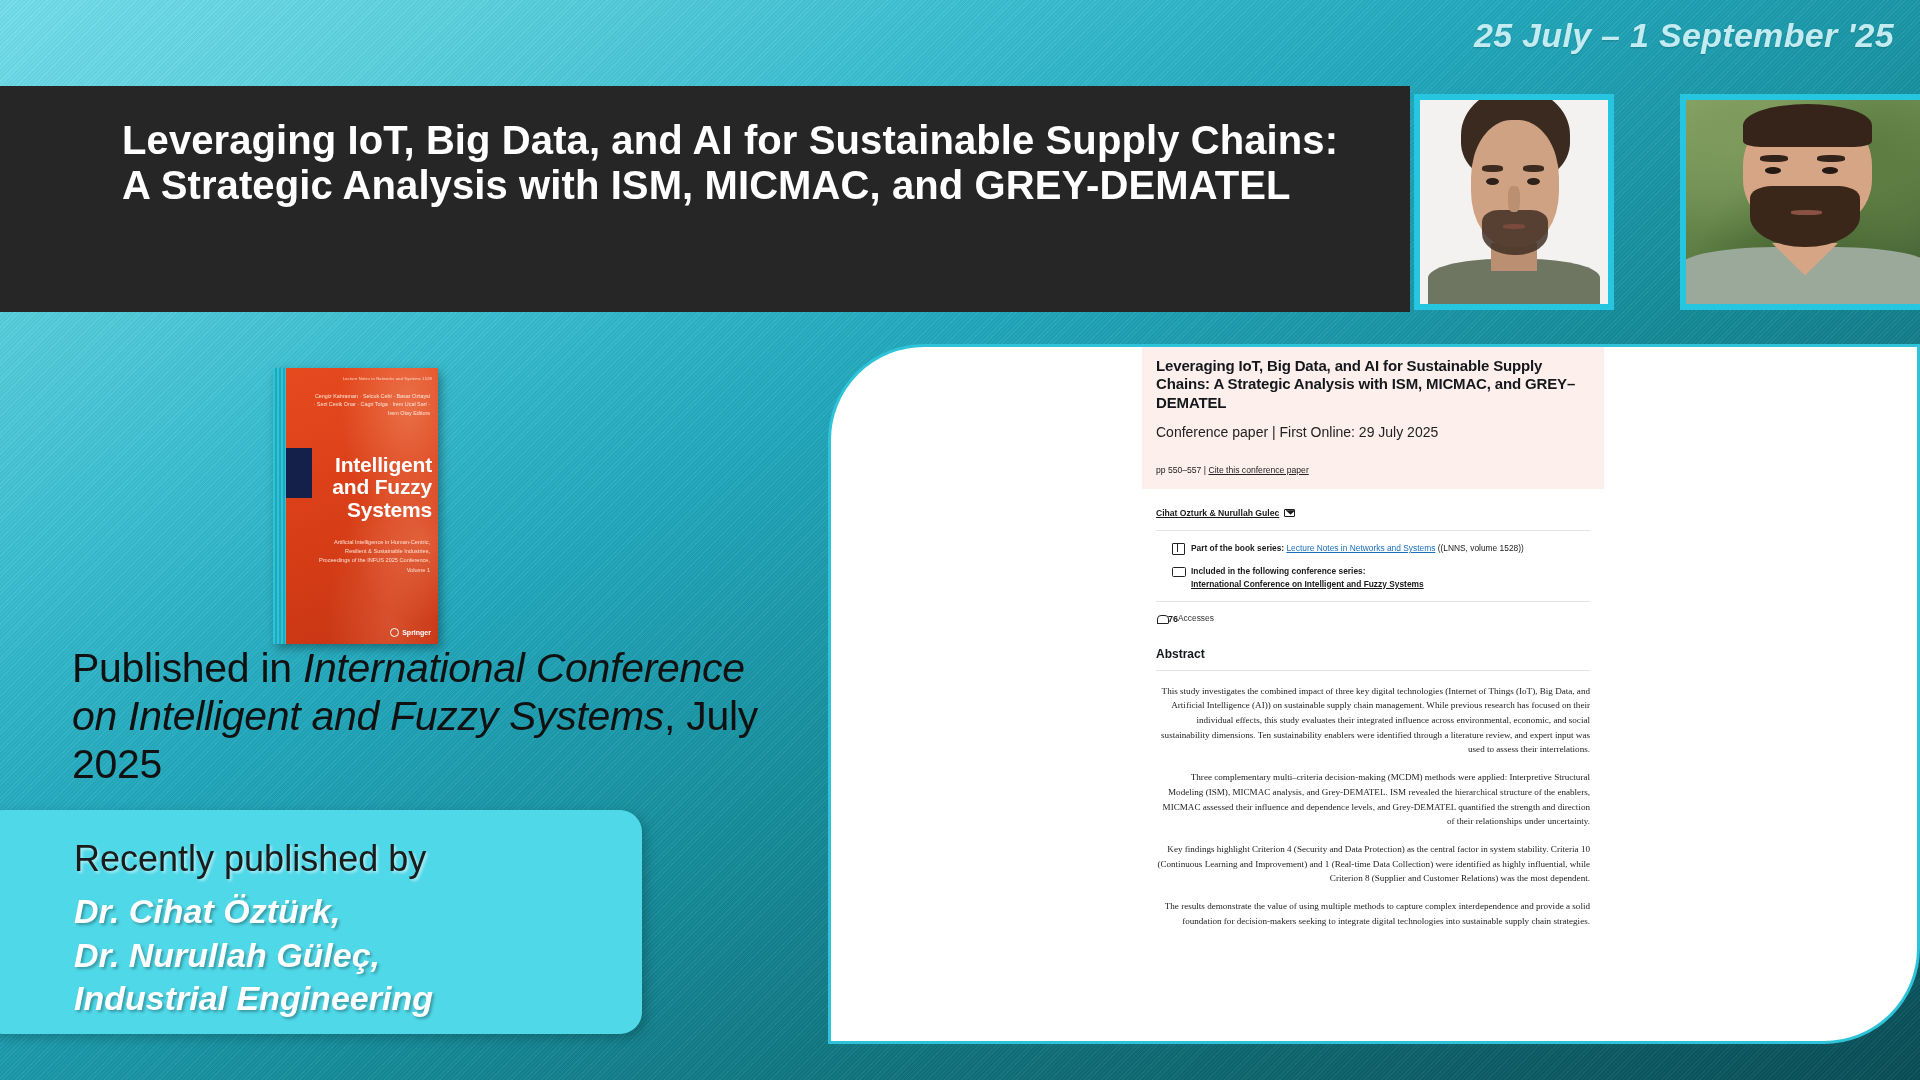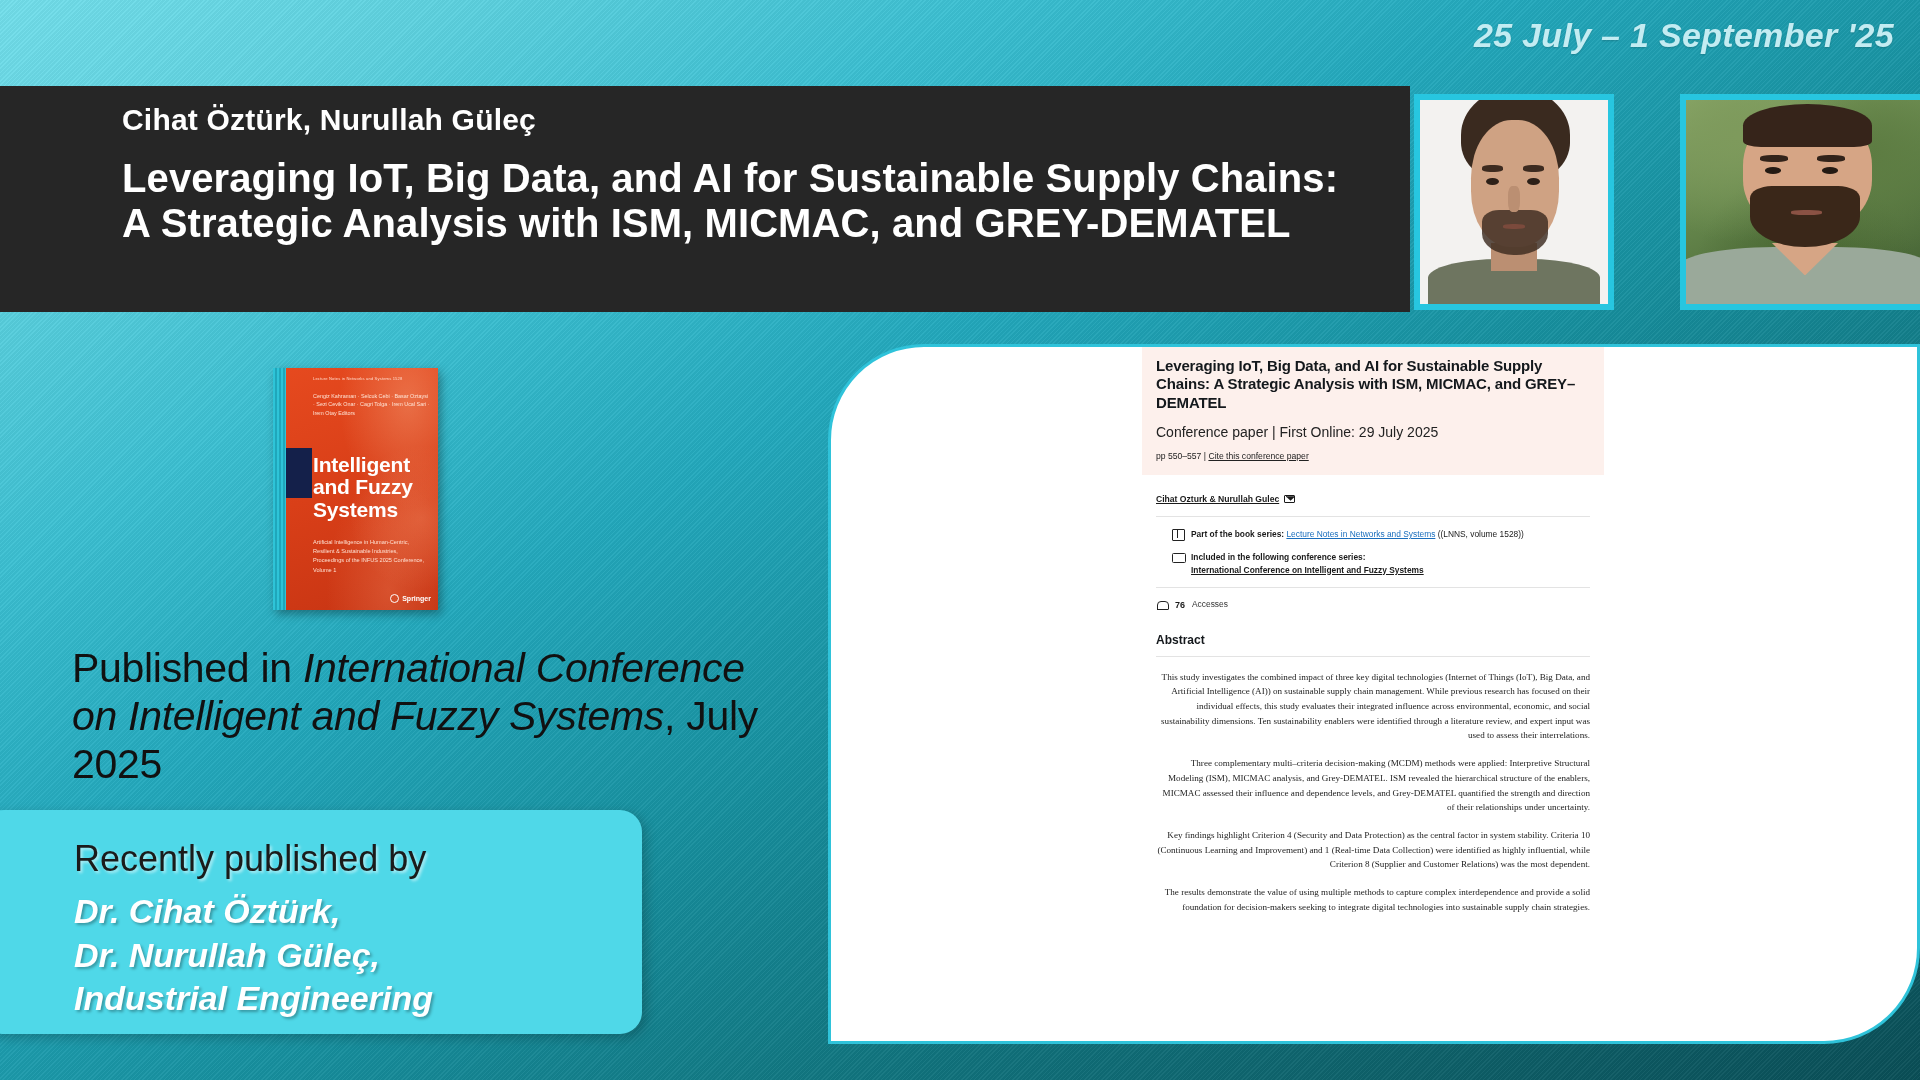--- a/index.html
+++ b/index.html
@@ -135,28 +135,29 @@
     position:absolute; left:-4%; bottom:0; width:108%; height:28%;
     background:#9aa99a; border-radius:38% 38% 0 0;
   }
   .hb-collar {
     position:absolute; left:36%; bottom:14%; width:28%; height:16%;
     background:#d6a585; clip-path:polygon(0 0,100% 0,50% 100%);
   }
 
   
   #book-cover {
-    position:absolute; left:273px; top:368px; width:165px; height:242px;
+    position:absolute; left:273px; top:368px; width:165px; height:276px;
     box-shadow:3px 4px 9px rgba(0,0,0,0.35);
     background:
       radial-gradient(ellipse at 82% 14%, rgba(255,190,150,0.35) 0%, transparent 36%),
       radial-gradient(ellipse at 90% 62%, rgba(255,170,130,0.30) 0%, transparent 34%),
       radial-gradient(ellipse at 70% 92%, rgba(255,160,120,0.25) 0%, transparent 38%),
       linear-gradient(160deg, #e64a1f 0%, #d93f18 48%, #c63413 100%);
     overflow:hidden;
+    text-align:right;
   }
   #cover-spine {
     position:absolute; left:0; top:0; width:13px; height:100%;
     background:repeating-linear-gradient(90deg,#2ec4d8 0 2px,#1fa7bb 2px 4px);
   }
   #cover-navy {
     position:absolute; left:13px; top:80px; width:26px; height:50px;
     background:#14204a;
   }
   #cover-series {
@@ -236,21 +237,21 @@
   }
   #sp-hero {
     background:#fdf0ec;
     padding:14px 14px 13px 14px;
   }
   #sp-title {
     font-size:15px; font-weight:bold; line-height:1.22;
     color:#14181c; letter-spacing:-0.15px;
   }
   #sp-meta1 { margin-top:11px; font-size:14px; color:#222; }
-  #sp-meta2 { margin-top:7px; font-size:8.6px; color:#222; }
+  #sp-meta2 { margin-top:21px; font-size:8.6px; color:#222; }
   #sp-meta2 .lnk { text-decoration:underline; color:#222; }
 
   #sp-body { padding:0 14px; }
 
   #sp-authors {
     margin-top:18px; font-size:8.6px; font-weight:bold;
     display:flex; align-items:center; gap:5px;
   }
   #sp-authors .u { text-decoration:underline; font-weight:bold; }
   .mail-glyph {
@@ -295,21 +296,21 @@
   }
   .ico-access::before{
     content:""; position:absolute; left:0.5px; top:1px; width:10px; height:7px;
     border:1.3px solid #222; border-radius:4px 4px 1px 1px;
   }
   .ico-access::after{
     content:""; position:absolute; left:1px; top:8.5px; width:4px; height:1.3px;
     background:#222;
   }
 
-  #sp-accesses { display:flex; gap:7px; align-items:center; margin:6px 0 0 0; }
+  #sp-accesses { display:flex; align-items:center; margin:6px 0 0 0; }
   #sp-accesses .num { font-weight:bold; font-size:9px; }
   #sp-accesses .lbl { font-size:8.4px; color:#333; }
 
   #sp-abs-head {
     margin-top:20px; font-size:12px; font-weight:bold; color:#14181c;
   }
   #sp-abs-rule { height:1px; background:#e3e3e3; margin-top:7px; }
 
   .sp-para {
     margin-top:13px;
@@ -319,21 +320,20 @@
   }
 </style>
 </head>
 <body>
 
 <div id="slide">
 
   <div id="date-line">25 July – 1 September '25</div>
 
   <div id="title-bar">
-    <div id="authors-line">Cihat Öztürk, Nurullah Güleç</div>
     <div id="paper-title">Leveraging IoT, Big Data, and AI for Sustainable Supply Chains: A Strategic Analysis with ISM, MICMAC, and GREY-DEMATEL</div>
   </div>
 
   <div class="photo-frame" id="photo-1">
     <div class="headshot-a">
       <div class="ha-shirt"></div>
       <div class="ha-neck"></div>
       <div class="ha-hair"></div>
       <div class="ha-face"></div>
       <div class="ha-beard"></div>

